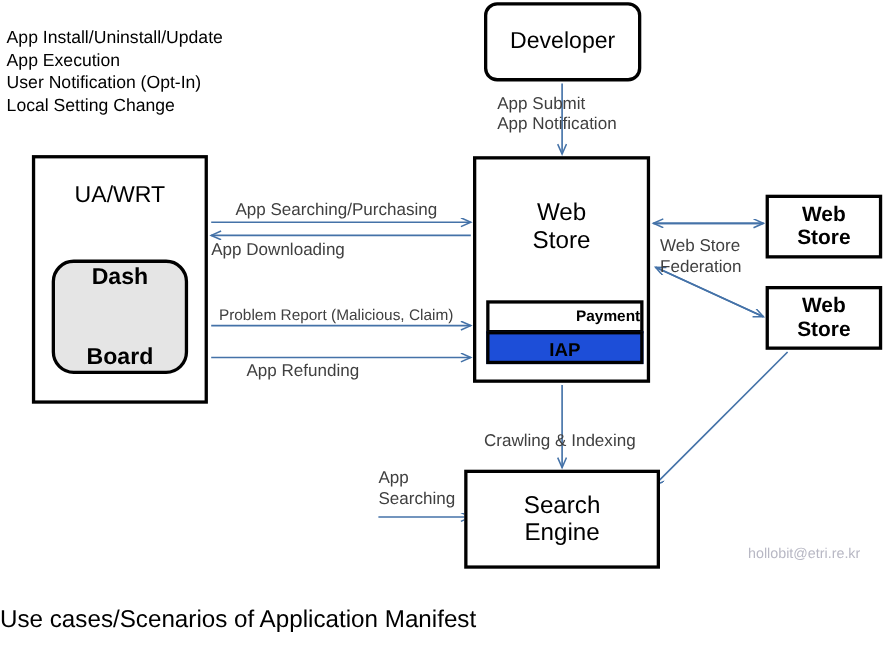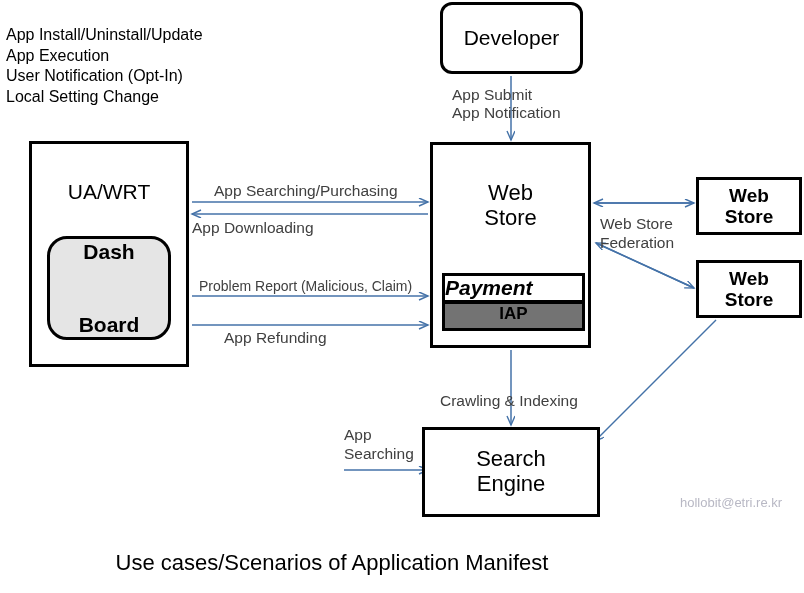--- a/index.html
+++ b/index.html
@@ -55,21 +55,21 @@
 
   
   #developer-box {
     left: 440px; top: 2px; width: 143px; height: 72px;
     font-size: 21px;
     border-radius: 12px;
   }
   #ua-wrt-box {
     left: 29px; top: 141px; width: 160px; height: 226px;
     justify-content: flex-start;
-    padding-top: 36px;
+    padding-top: 22px;
     font-size: 21px;
   }
   #dash-board-box {
     position: absolute;
     left: 15px; top: 92px; width: 124px; height: 104px;
     box-sizing: border-box;
     border: 3px solid #000000;
     border-radius: 20px;
     background: #e5e5e5;
     display: flex; flex-direction: column;
@@ -81,30 +81,30 @@
     justify-content: flex-start;
     padding-top: 36px;
     font-size: 22px;
   }
   #payment-box {
     position: absolute;
     left: 9px; top: 128px; width: 143px; height: 30px;
     box-sizing: border-box;
     border: 3px solid #000000;
     background: #ffffff;
-    display: flex; align-items: center; justify-content: flex-start;
-    font-size: 21px; font-weight: bold; font-style: italic;
+    display: flex; align-items: center; justify-content: flex-end;
+    font-size: 14px; font-weight: bold;
   }
   #iap-box {
     position: absolute;
     left: 9px; top: 156px; width: 143px; height: 30px;
     box-sizing: border-box;
     border: 3px solid #000000;
-    background: #737373;
-    display: flex; align-items: flex-start; justify-content: center;
+    background: #1d4ed8;
+    display: flex; align-items: flex-end; justify-content: center;
     font-size: 17px; font-weight: bold;
   }
   #web-store-fed-1 {
     left: 696px; top: 177px; width: 106px; height: 58px;
     font-size: 19px; font-weight: bold;
   }
   #web-store-fed-2 {
     left: 696px; top: 260px; width: 106px; height: 58px;
     font-size: 19px; font-weight: bold;
   }
@@ -134,21 +134,20 @@
     position: absolute;
     left: 660px; top: 495px;
     font-size: 13px;
     color: #b8b8c4;
     white-space: nowrap;
     margin-left: 20px;
   }
   #diagram-title {
     position: absolute;
     left: 0; top: 550px; width: 664px;
-    text-align: center;
     font-size: 22px;
     white-space: nowrap;
   }
 </style>
 </head>
 <body>
 
 <div id="canvas">
 
   <svg class="arrow-layer" viewBox="0 0 804 593">

